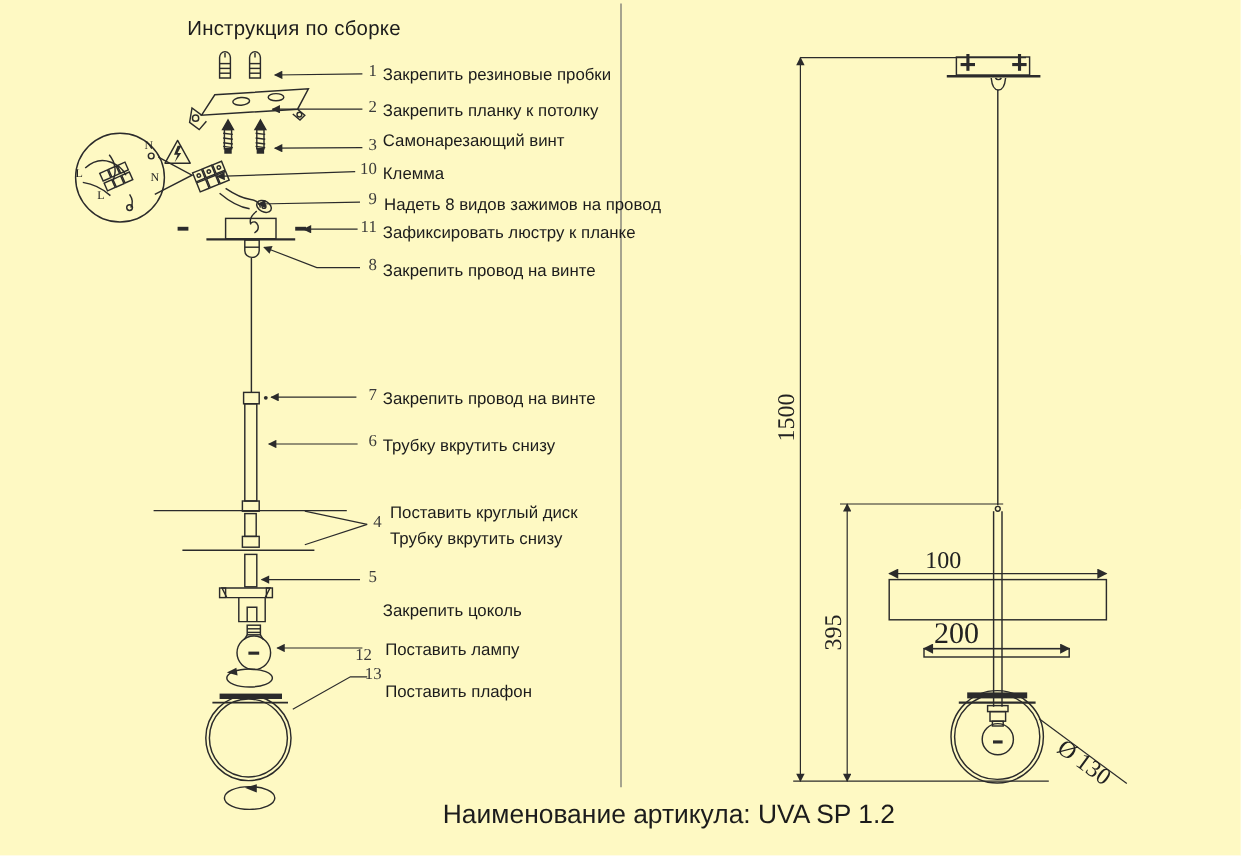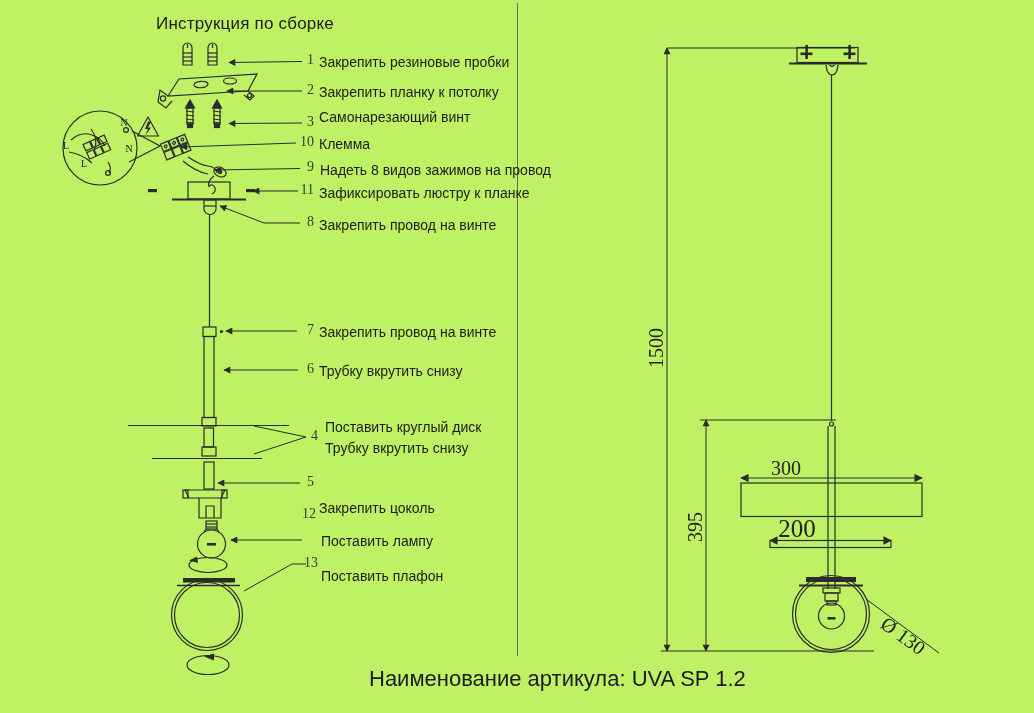--- a/index.html
+++ b/index.html
@@ -1,16 +1,16 @@
 <!DOCTYPE html>
 <html><head>
 <meta charset="utf-8">
 <style>
   html,body{margin:0;padding:0;background:#fff;}
-  .page{position:relative;width:1034px;height:713px;background:#bef264;overflow:hidden;
+  .page{position:relative;width:1034px;height:713px;background:#fef9c3;overflow:hidden;
         font-family:"Liberation Sans",sans-serif;}
   svg.art{position:absolute;left:0;top:0;}
   .t{position:absolute;color:#1c1c1c;white-space:nowrap;}
   .title{font-size:17px;letter-spacing:.2px;text-align:center;}
   .step-label{font-size:14px;}
   .step-num{font-family:"Liberation Serif",serif;font-size:14px;color:#3a3a3a;
             width:26px;text-align:right;}
   .dim{font-family:"Liberation Serif",serif;font-size:20px;color:#222;}
   .dim-sm{font-size:25px;}
   .hc{transform:translate(-50%,-50%);}
@@ -250,21 +250,21 @@
   <div class="t step-num" style="left:288px;top:82px;">2</div>
   <div class="t step-num" style="left:288px;top:114px;">3</div>
   <div class="t step-num" style="left:288px;top:134px;">10</div>
   <div class="t step-num" style="left:288px;top:159px;">9</div>
   <div class="t step-num" style="left:288px;top:182px;">11</div>
   <div class="t step-num" style="left:288px;top:214px;">8</div>
   <div class="t step-num" style="left:288px;top:322px;">7</div>
   <div class="t step-num" style="left:288px;top:361px;">6</div>
   <div class="t step-num" style="left:292px;top:428px;">4</div>
   <div class="t step-num" style="left:288px;top:474px;">5</div>
-  <div class="t step-num" style="left:290px;top:506px;">12</div>
+  <div class="t step-num" style="left:290px;top:539px;text-align:center;">12</div>
   <div class="t step-num" style="left:292px;top:555px;">13</div>
 
   <div class="t step-label" style="left:319px;top:54px;">Закрепить резиновые пробки</div>
   <div class="t step-label" style="left:319px;top:84px;">Закрепить планку к потолку</div>
   <div class="t step-label" style="left:319px;top:109px;">Самонарезающий винт</div>
   <div class="t step-label" style="left:319px;top:136px;">Клемма</div>
   <div class="t step-label" style="left:320px;top:162px;">Надеть 8 видов зажимов на провод</div>
   <div class="t step-label" style="left:319px;top:185px;">Зафиксировать люстру к планке</div>
   <div class="t step-label" style="left:319px;top:217px;">Закрепить провод на винте</div>
   <div class="t step-label" style="left:319px;top:324px;">Закрепить провод на винте</div>
@@ -275,19 +275,19 @@
   <div class="t step-label" style="left:321px;top:533px;">Поставить лампу</div>
   <div class="t step-label" style="left:321px;top:557px;margin-top:11px;">Поставить плафон</div>
 
   <span class="nl" style="left:124px;top:122px;">N</span>
   <span class="nl" style="left:66px;top:145px;">L</span>
   <span class="nl" style="left:129px;top:148px;">N</span>
   <span class="nl" style="left:84px;top:163px;">L</span>
 
   <div class="t dim vrot" style="left:656px;top:348px;">1500</div>
   <div class="t dim vrot" style="left:695px;top:527px;">395</div>
-  <div class="t dim hc" style="left:786px;top:468px;">300</div>
+  <div class="t dim hc" style="left:786px;top:468px;">100</div>
   <div class="t dim dim-sm hc" style="left:797px;top:529px;">200</div>
   <div class="t dim rot36" style="left:903px;top:636px;">Ø 130</div>
 
   <div class="t footer" style="left:369px;top:666px;width:300px;">Наименование артикула: UVA SP 1.2</div>
 
 </div>
 
 </body></html>

